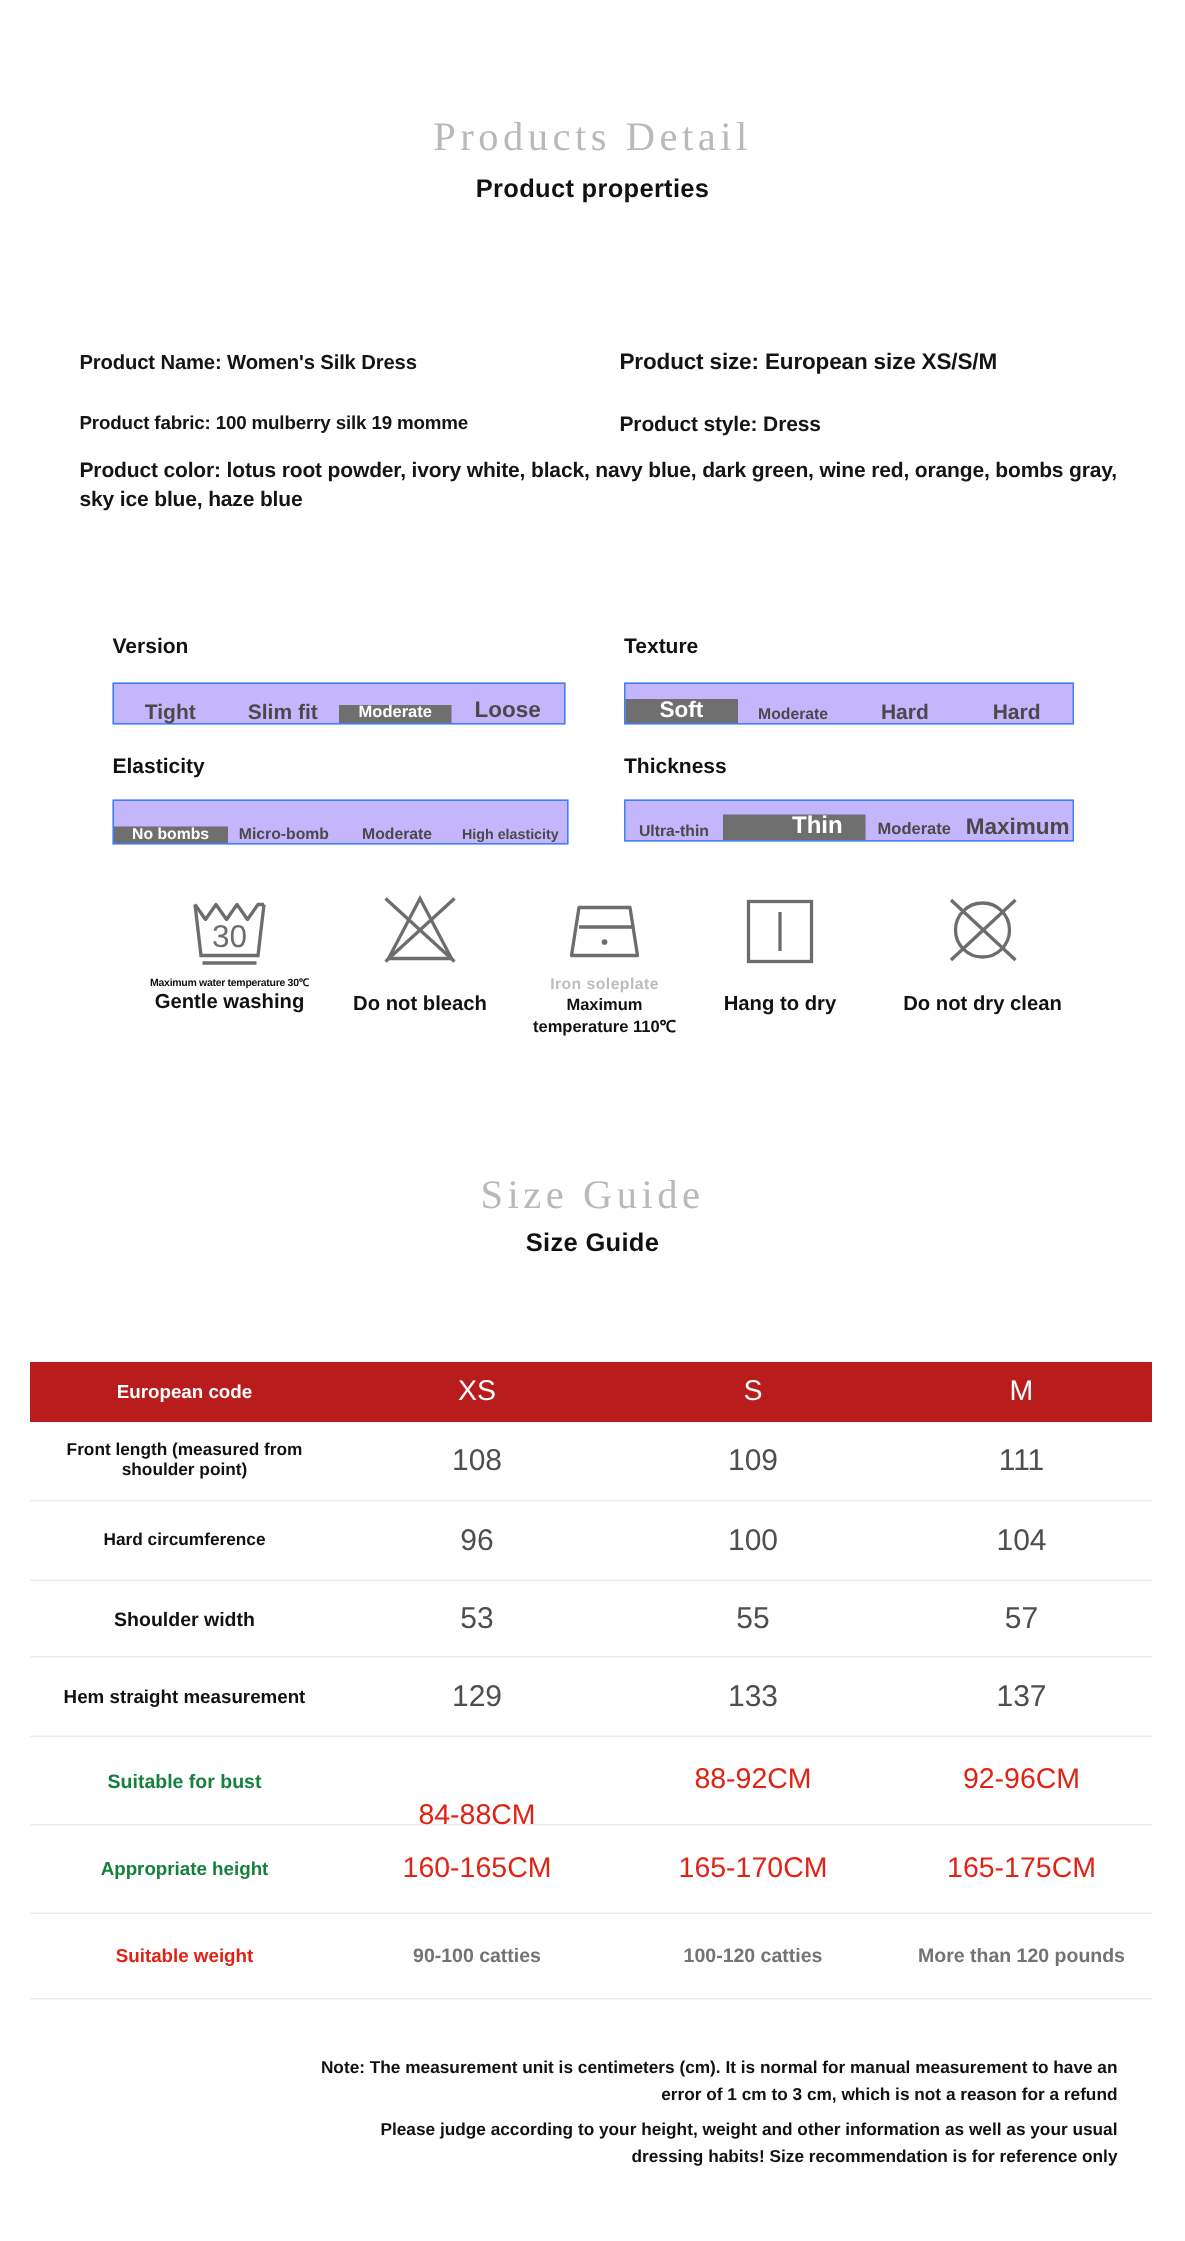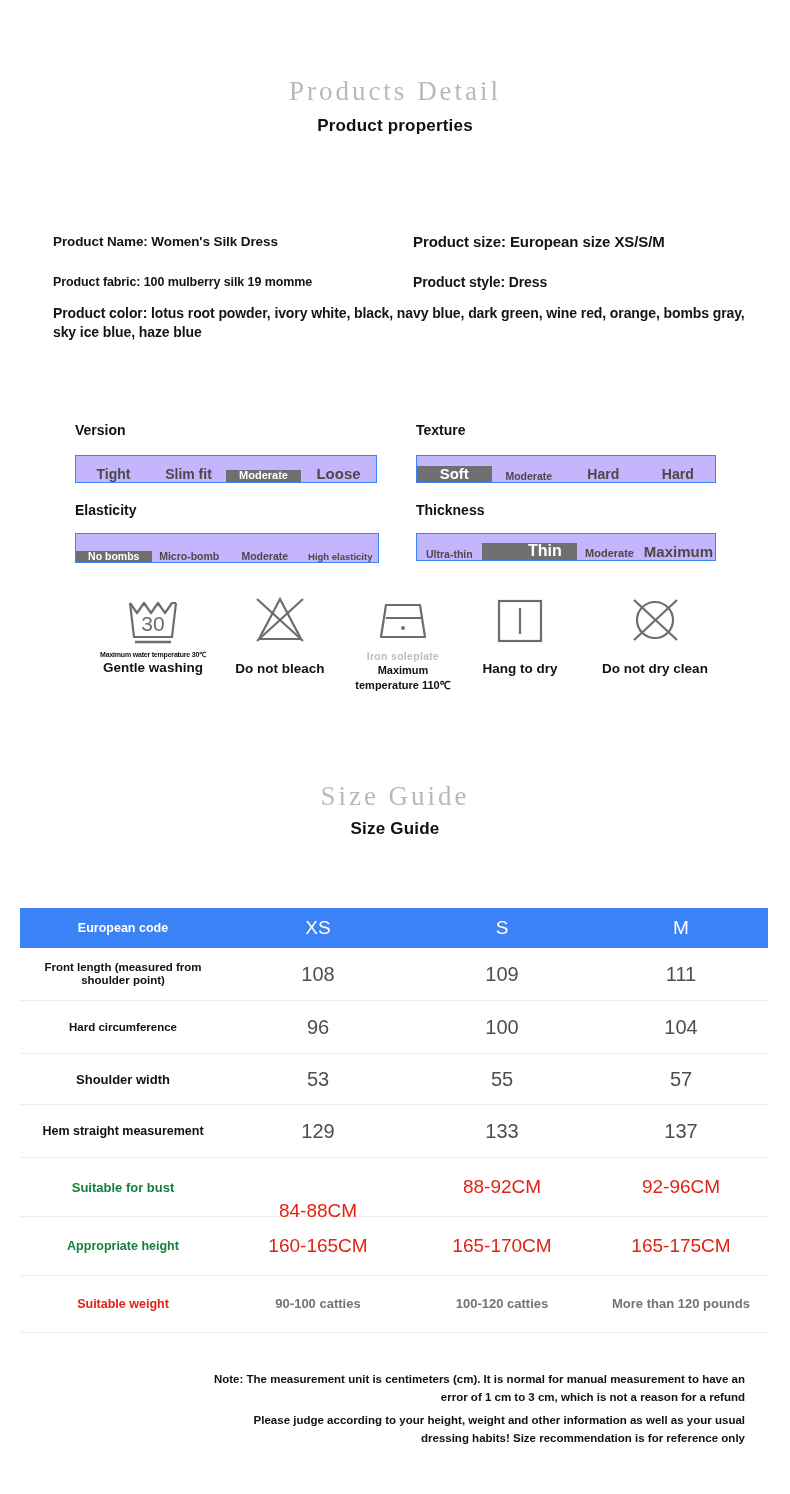--- a/index.html
+++ b/index.html
@@ -71,21 +71,21 @@
   .care-item{position:absolute;width:150px;text-align:center;}
   .care-ico{height:62px;display:flex;align-items:center;justify-content:center;}
   .care-sub{font-size:7px;font-weight:bold;color:#111;letter-spacing:-.2px;}
   .care-sub.grey{color:#bdbdbd;font-size:10.5px;font-weight:bold;letter-spacing:.3px;}
   .care-main{font-size:13.5px;font-weight:bold;color:#111;margin-top:1px;}
   .care-main.small{font-size:11px;line-height:14px;}
 
   
   .tbl{position:absolute;left:20px;top:908px;width:748px;}
   .thead{
-    display:flex;background:#3b82f6;height:40px;align-items:center;color:#fff;
+    display:flex;background:#b91c1c;height:40px;align-items:center;color:#fff;
   }
   .thead .th{display:flex;align-items:center;justify-content:center;}
   .trow{display:flex;border-bottom:1px solid #ededed;align-items:center;}
   .trow .lbl{
     display:flex;align-items:center;justify-content:center;text-align:center;
     font-size:11.5px;font-weight:bold;color:#111;line-height:13px;padding:0 6px;
     box-sizing:border-box;
   }
   .trow .val{
     display:flex;align-items:center;justify-content:center;text-align:center;

